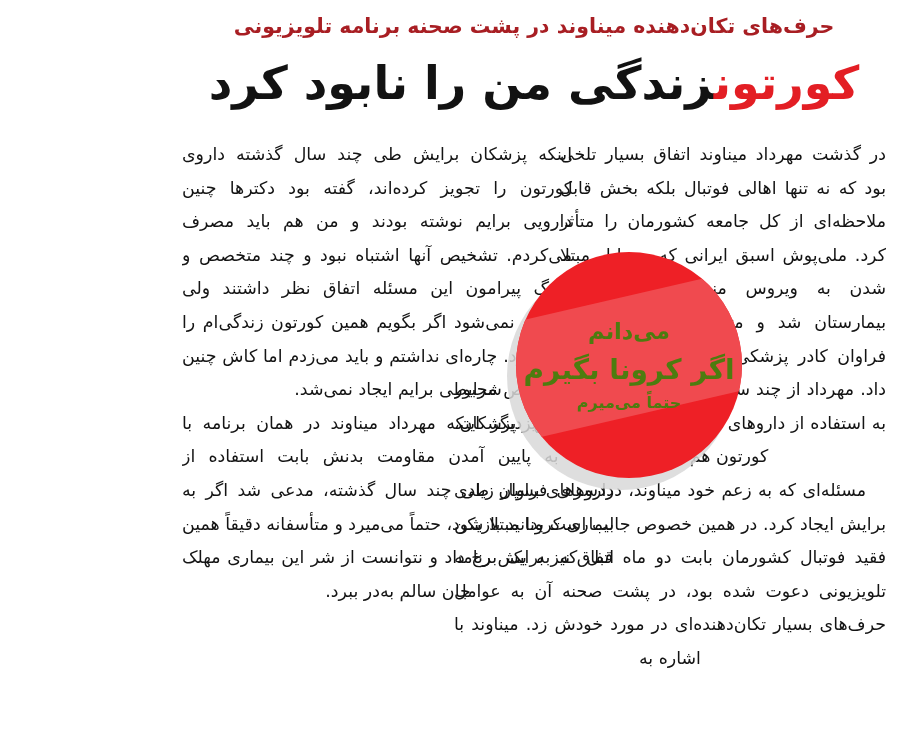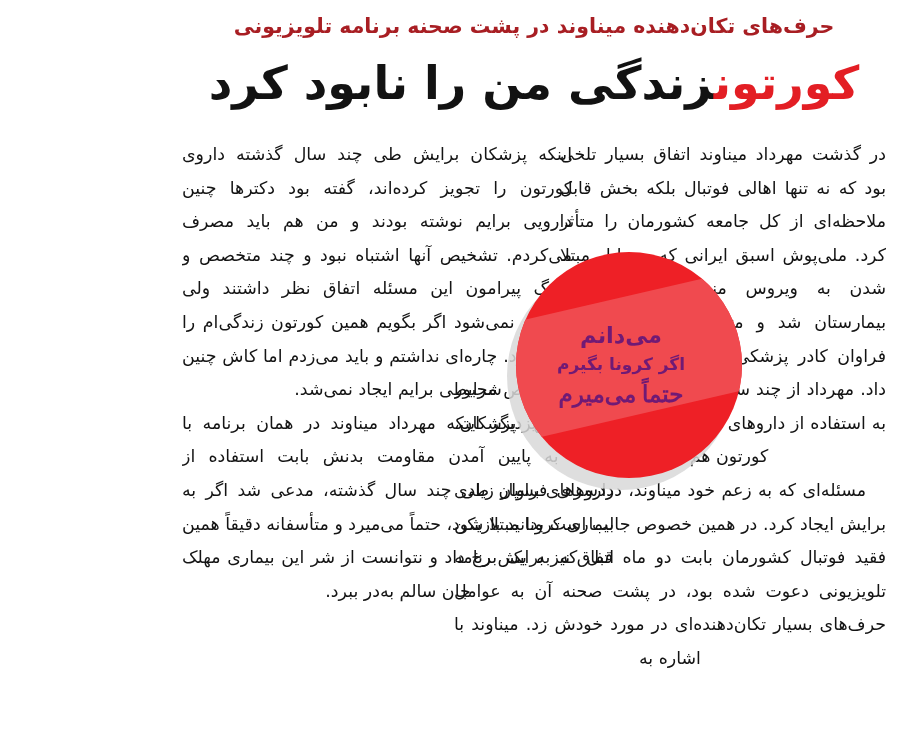--- a/index.html
+++ b/index.html
@@ -158,39 +158,39 @@
     left: -40%;
     top: 20%;
     width: 180%;
     height: 52%;
     background: #f04a4f;
     transform: rotate(-13deg);
     transform-origin: center center;
   }
   .callout-text {
     position: absolute;
-    left: 1px;
+    left: 9px;
     top: 0px;
     width: 226px;
     height: 226px;
     display: flex;
     flex-direction: column;
     align-items: center;
     justify-content: center;
     direction: rtl;
-    color: #701a75;
+    color: #4d7c0f;
     font-weight: 700;
     font-size: 23px;
     line-height: 1.52;
     letter-spacing: -0.6px;
     white-space: nowrap;
   }
   .callout-text .l1 { font-size: 22.5px; }
-  .callout-text .l2 { font-size: 17px; }
-  .callout-text .l3 { font-size: 23px; font-family: Liberation Serif, serif; }
+  .callout-text .l2 { font-size: 28px; }
+  .callout-text .l3 { font-size: 16px; }
 </style>
 </head>
 <body>
 
 <div class="page">
 
   <div class="masthead">
     <div class="kicker">حرف‌های تکان‌دهنده میناوند در پشت صحنه برنامه تلویزیونی</div>
 
     <h1 class="headline"><span class="hl-red">کورتون</span><span class="hl-black">زندگی من را نابود کرد</span></h1>

